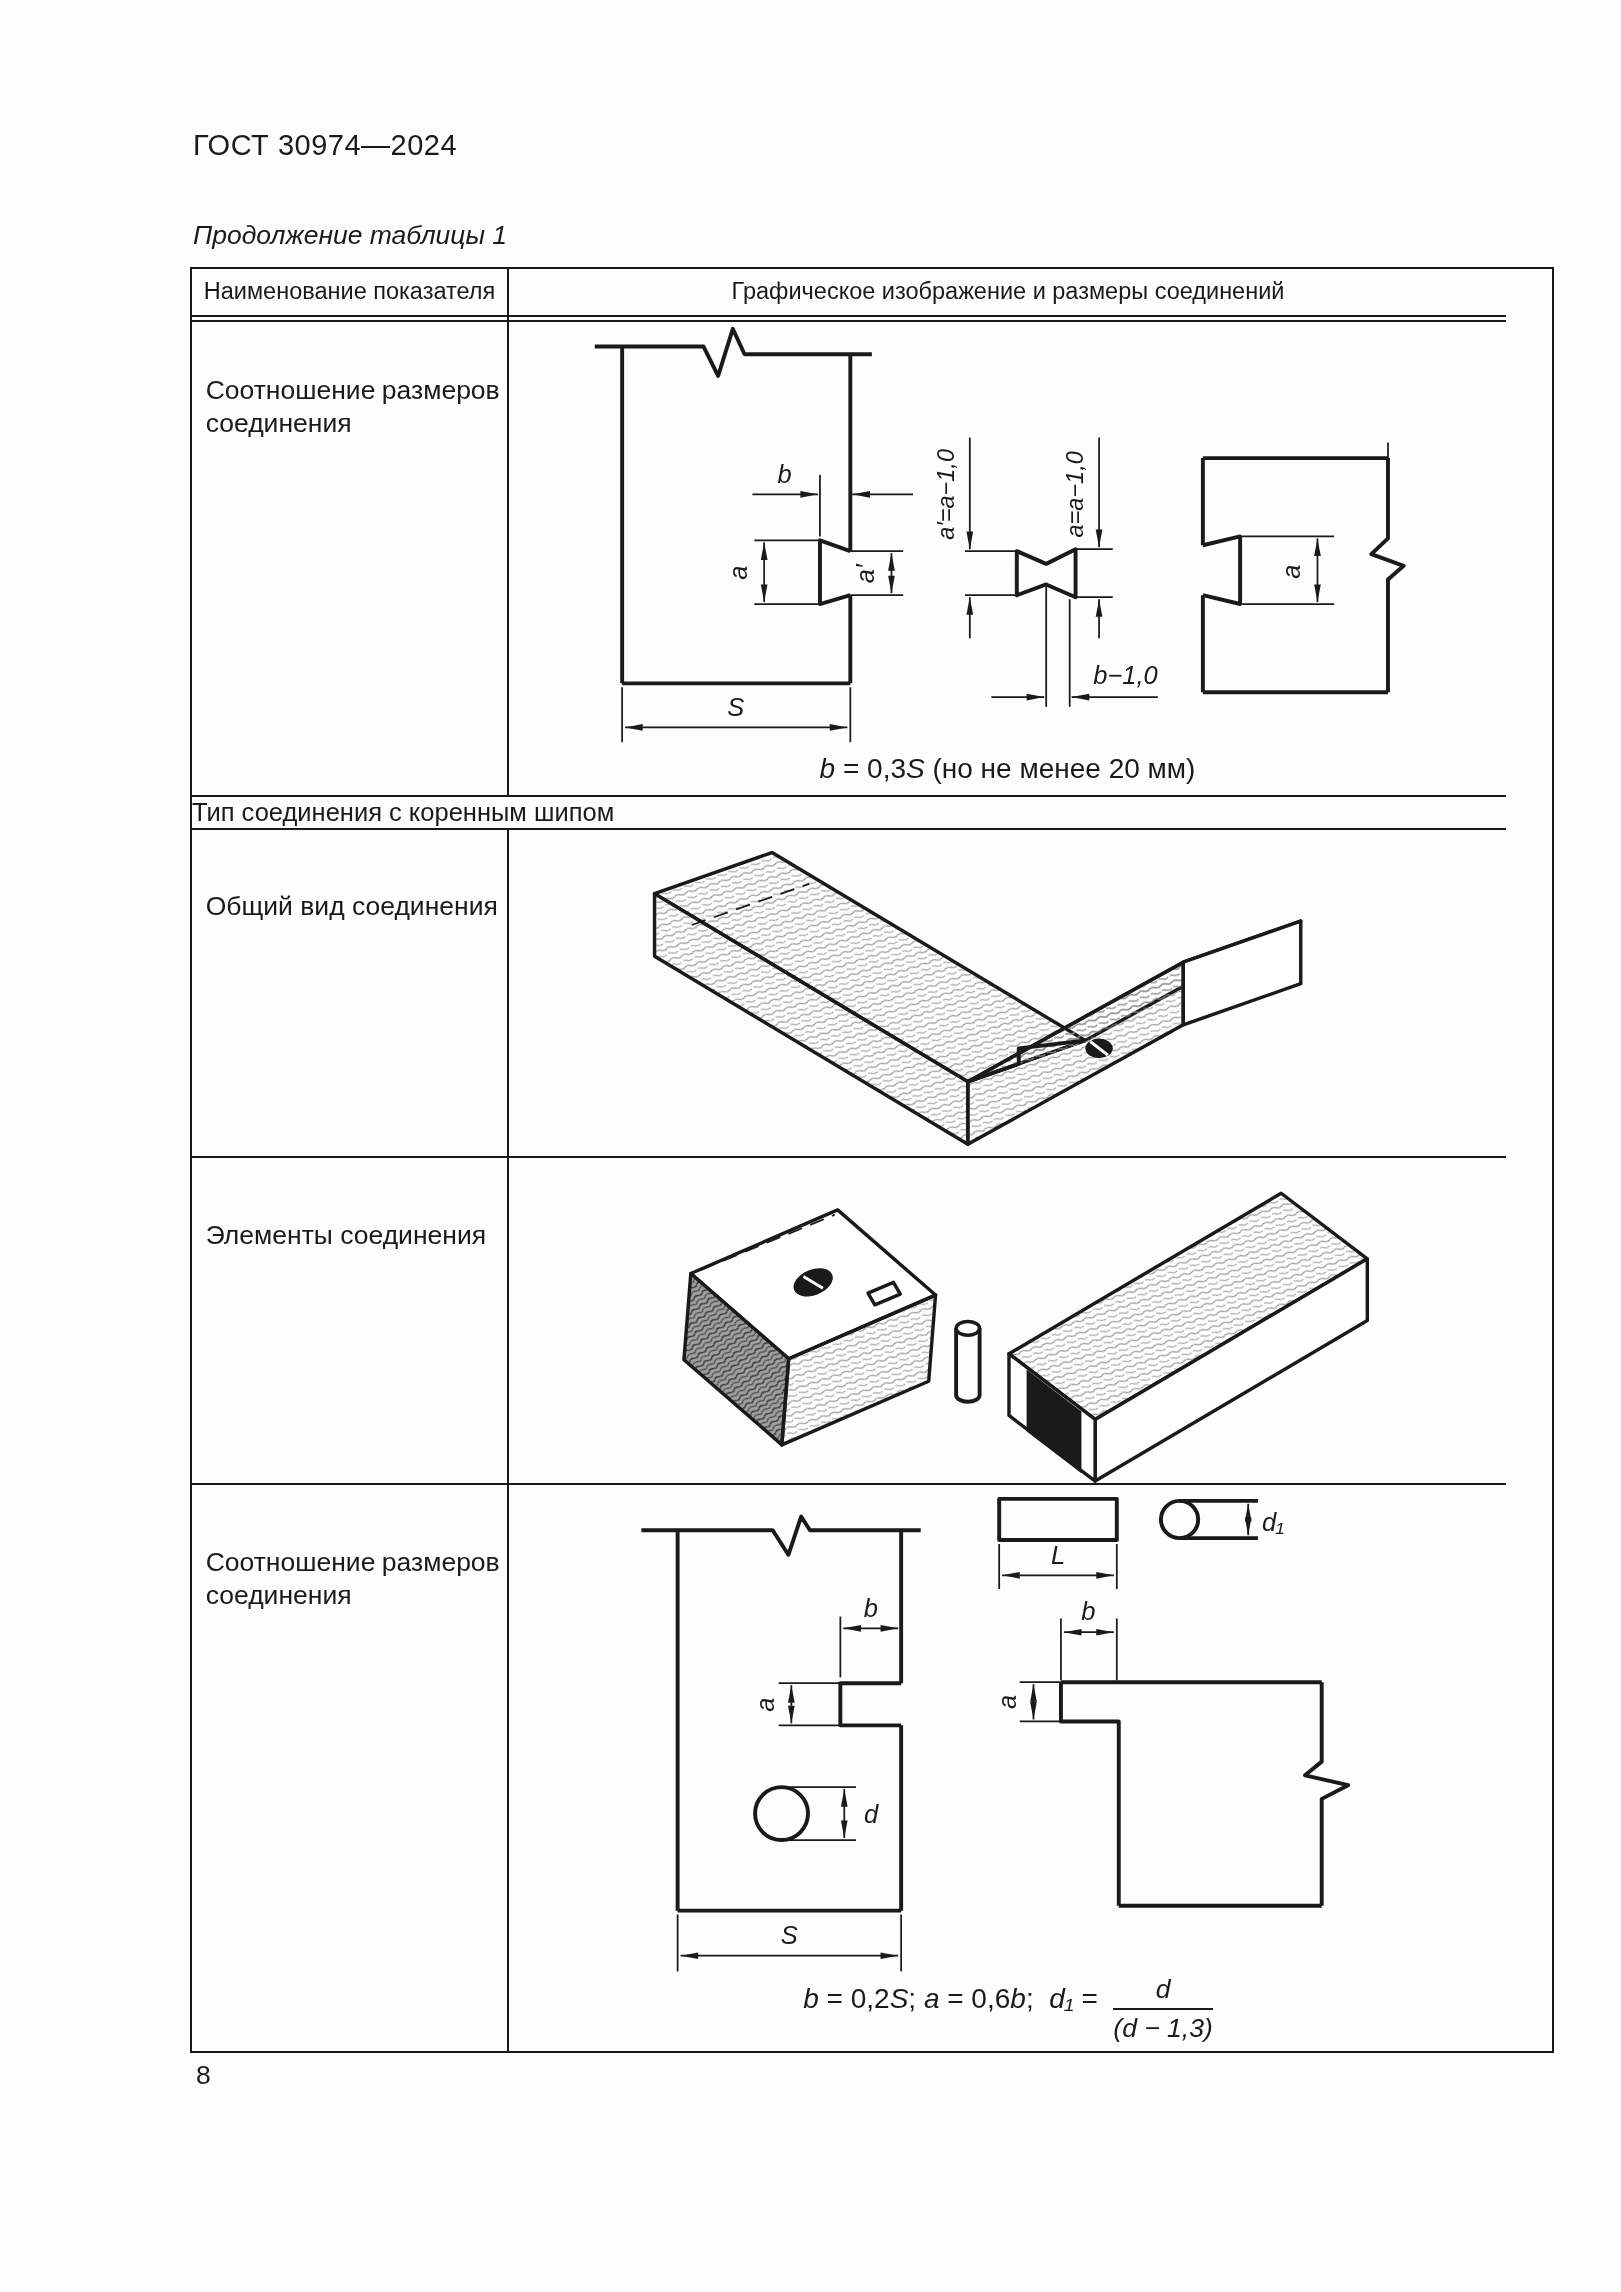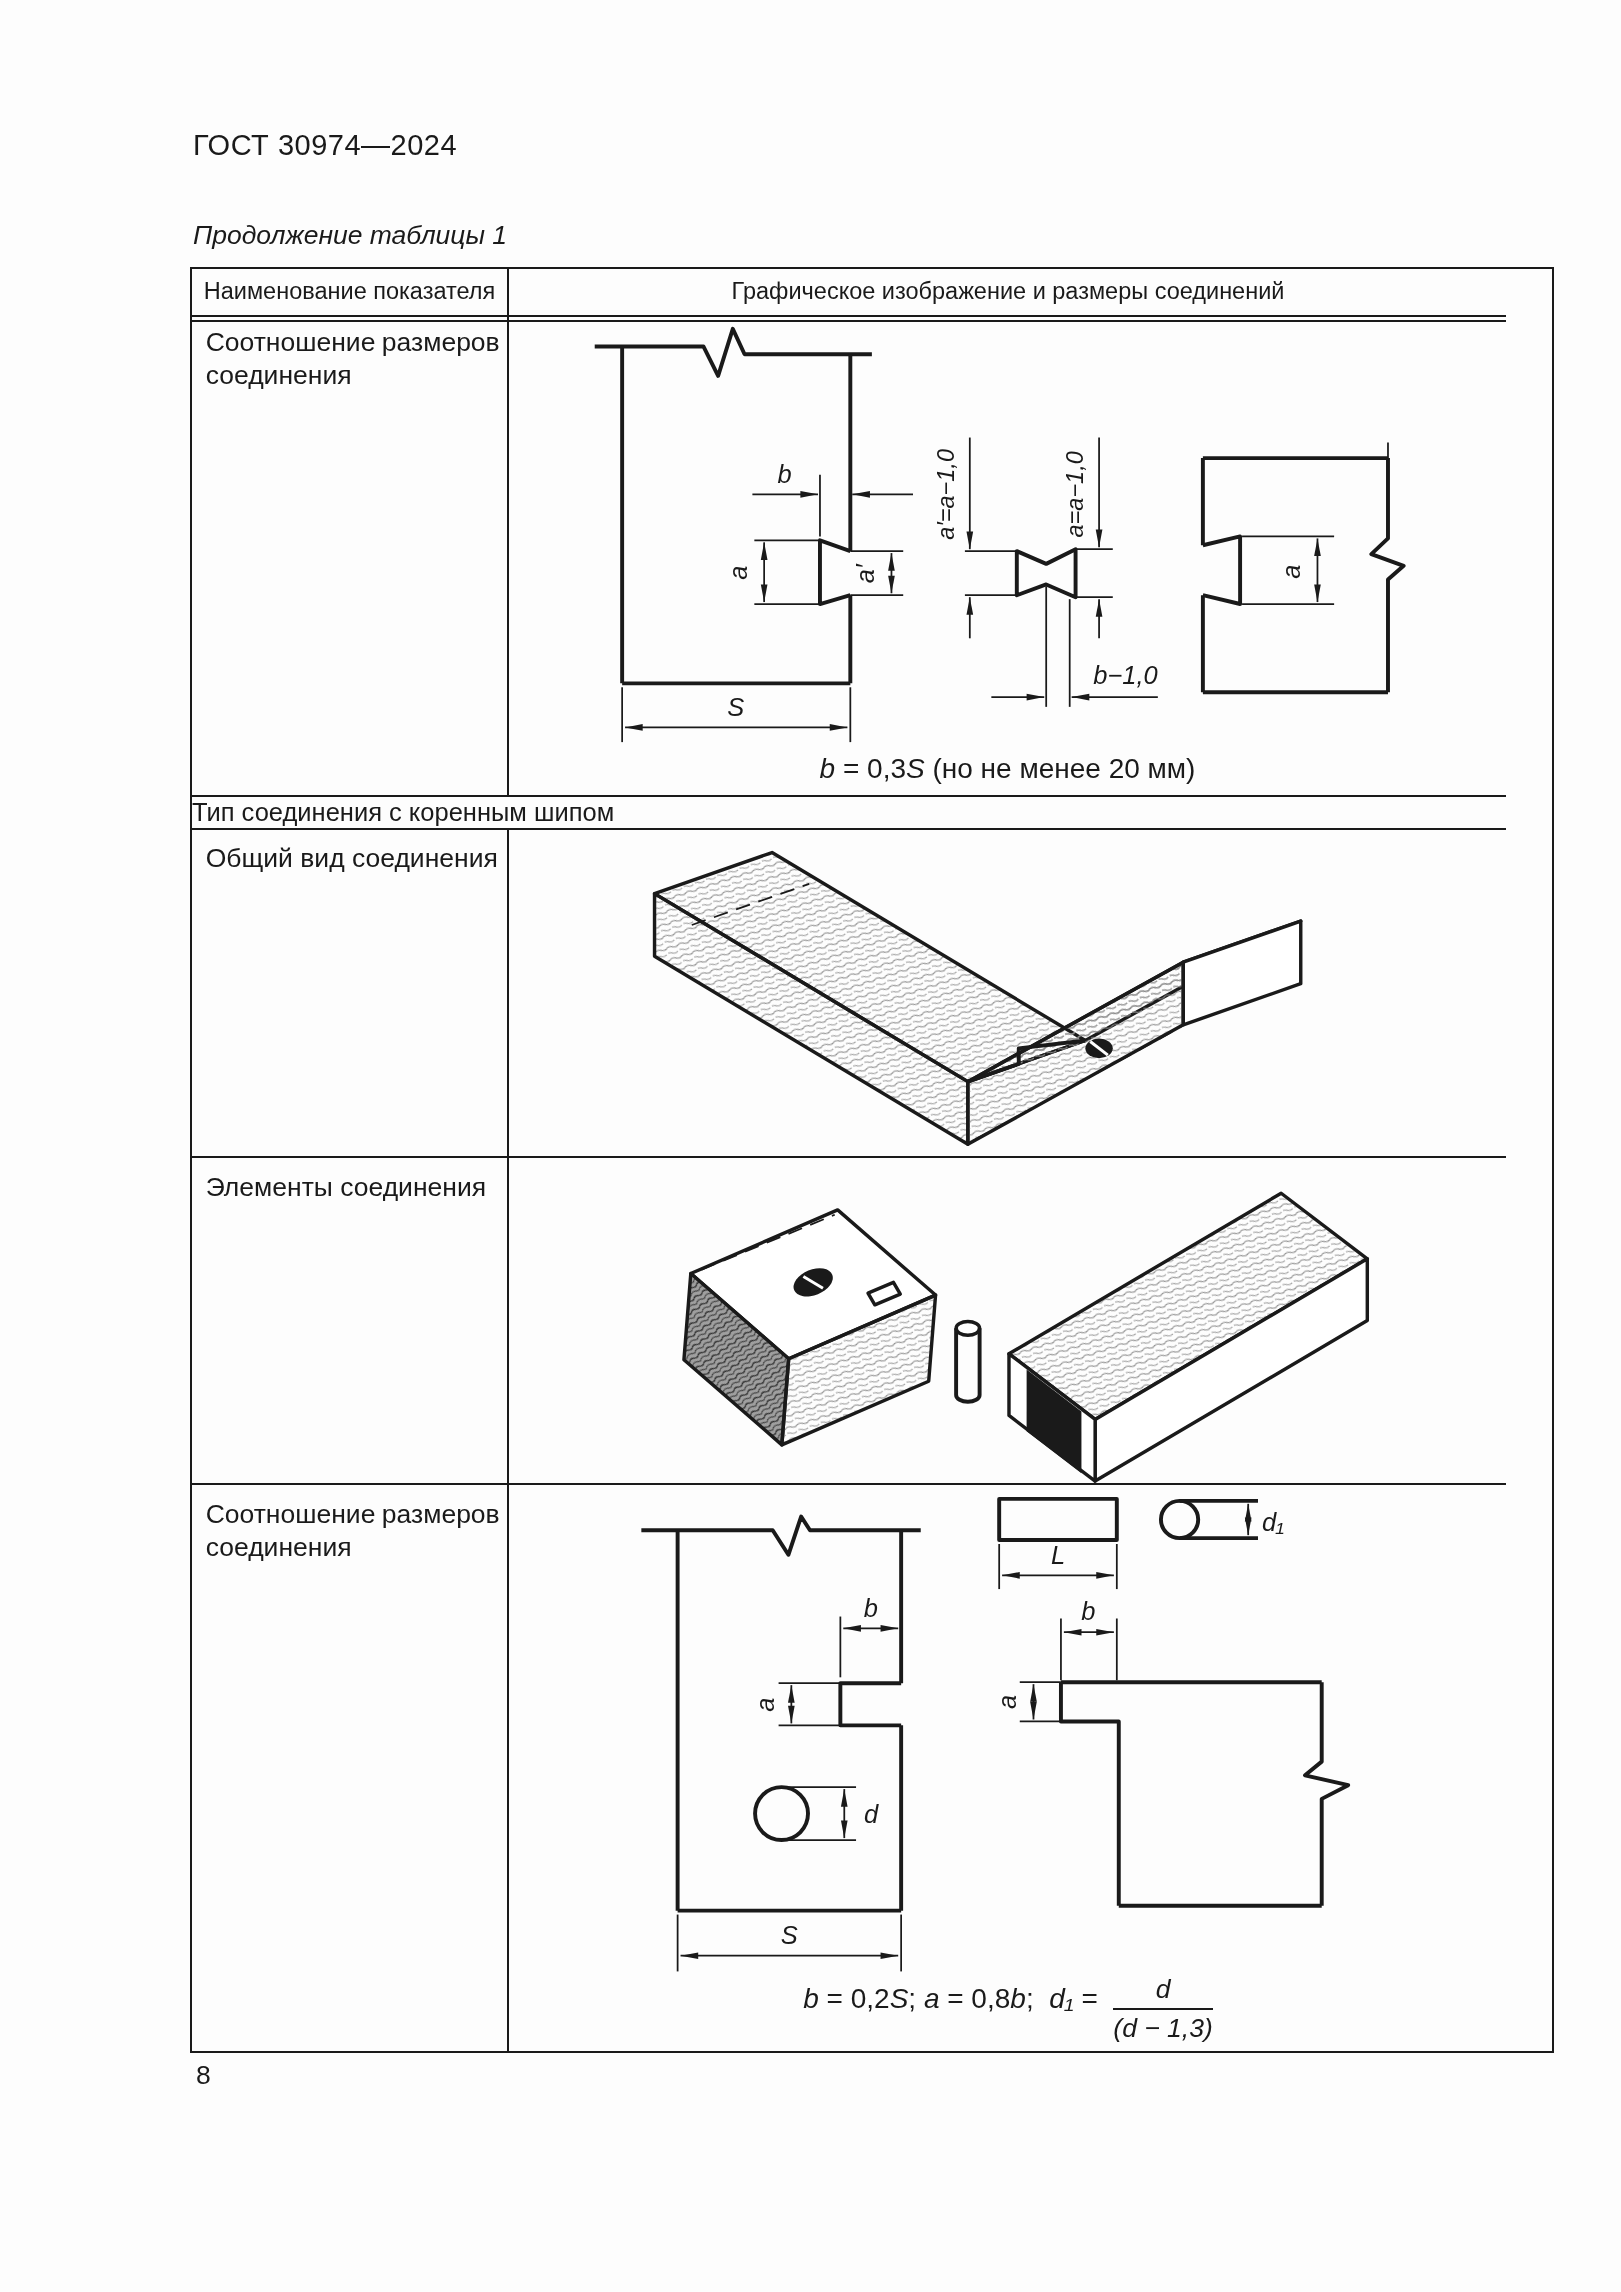--- a/index.html
+++ b/index.html
@@ -4,21 +4,21 @@
 <style>
   html,body{margin:0;padding:0;background:#e9e9e9;}
   .page{position:relative;width:1621px;height:2293px;background:#fdfdfd;overflow:hidden;
         font-family:"Liberation Sans",sans-serif;color:#1a1a1a;}
   .doc-title{position:absolute;left:193px;top:129px;font-size:29px;font-weight:normal;letter-spacing:0.5px;}
   .continuation{position:absolute;left:193px;top:220px;font-size:26.5px;font-style:italic;}
   .tbl{position:absolute;left:190px;top:267px;width:1314px;height:1782px;border:2.9px solid #1a1a1a;padding-left:46px;}
   .hline{position:absolute;left:0;width:1314px;height:2px;background:#1a1a1a;}
   .vseg{position:absolute;left:315px;width:2px;background:#1a1a1a;}
   .hcell{position:absolute;top:8.8px;font-size:23.5px;text-align:center;line-height:27.4px;}
-  .lbl{position:absolute;left:13.7px;width:294px;font-size:26.5px;line-height:33px;}
+  .lbl{position:absolute;left:13.7px;width:294px;font-size:26.5px;line-height:33px;margin-top:48px;}
   .jrow{display:flex;justify-content:space-between;}
   .sep-row{position:absolute;left:0;top:528px;width:1314px;font-size:25.5px;line-height:31px;text-align:left;}
   .figsvg{position:absolute;left:317px;}
   .formula{position:absolute;text-align:center;font-size:28px;white-space:pre;}
   .fi{font-style:italic;}
   .frac{display:inline-block;vertical-align:-29px;text-align:center;margin-left:7.8px;font-size:26.5px;}
   .frac .num{display:block;padding:0 11.8px 2.9px;border-bottom:2.5px solid #1a1a1a;}
   .frac .den{display:block;padding-top:2.9px;}
   .pageno{position:absolute;left:196px;top:2060px;font-size:26.5px;}
   
@@ -216,19 +216,19 @@
       <line class="tn" x1="1140" y1="1652" x2="1140" y2="1715"></line>
       <path class="dim" d="M1086,1666 H1137" marker-start="url(#arr)" marker-end="url(#arr)"></path>
       <text class="dl" x="1111" y="1654" text-anchor="middle">b</text>
       <path class="ol" d="M1083,1717 H1349 M1349,1717 V1798 L1332,1812 L1376,1822 L1349,1836 V1945 M1349,1945 H1142 M1142,1945 V1757 H1083 V1717"></path>
       <line class="tn" x1="1041" y1="1717" x2="1083" y2="1717"></line>
       <line class="tn" x1="1041" y1="1757" x2="1083" y2="1757"></line>
       <path class="dim" d="M1055,1719 V1755" marker-start="url(#arr)" marker-end="url(#arr)"></path>
       <text class="dl" x="1037" y="1737" text-anchor="middle" transform="rotate(-90 1037 1737)">a</text>
     </svg>
 
-    <div class="formula" style="left:522px;top:1705px;width:588px"><span class="fi">b</span><span> = 0,2</span><span class="fi">S</span><span>; </span><span class="fi">a</span><span> = 0,8</span><span class="fi">b</span><span>;  </span><span class="fi">d₁</span><span> = </span><span class="frac"><span class="num fi">d</span><span class="den fi">(d − 1,3)</span></span></div>
+    <div class="formula" style="left:522px;top:1705px;width:588px"><span class="fi">b</span><span> = 0,2</span><span class="fi">S</span><span>; </span><span class="fi">a</span><span> = 0,6</span><span class="fi">b</span><span>;  </span><span class="fi">d₁</span><span> = </span><span class="frac"><span class="num fi">d</span><span class="den fi">(d − 1,3)</span></span></div>
 
   </div>
 
   <div class="pageno">8</div>
 </div>
 
 
 </body></html>

